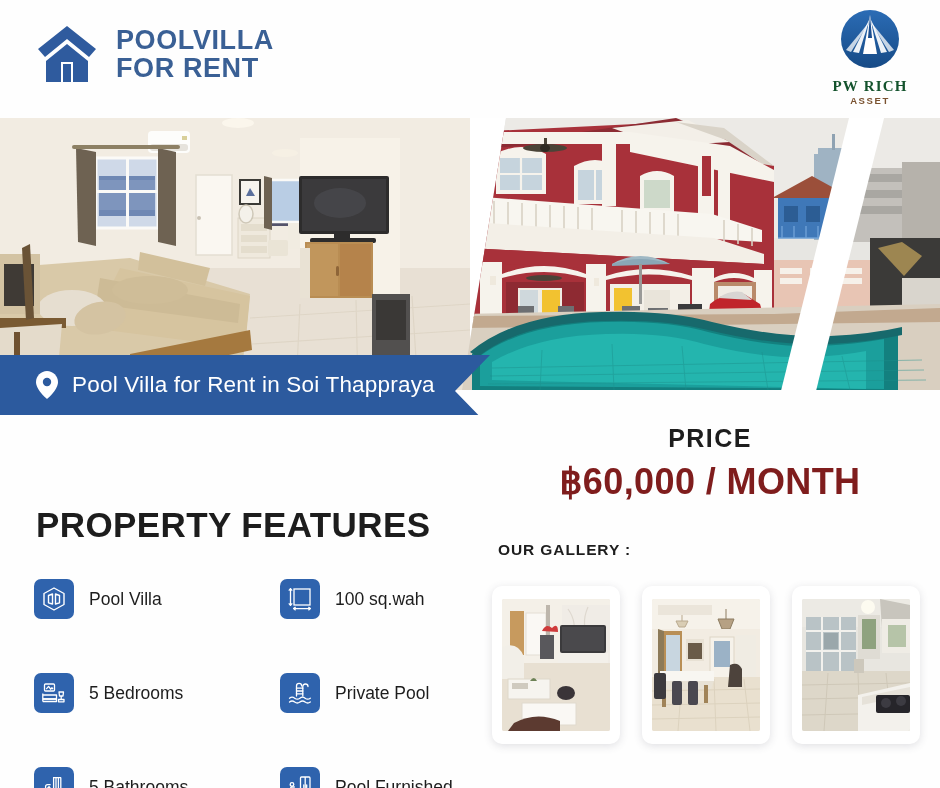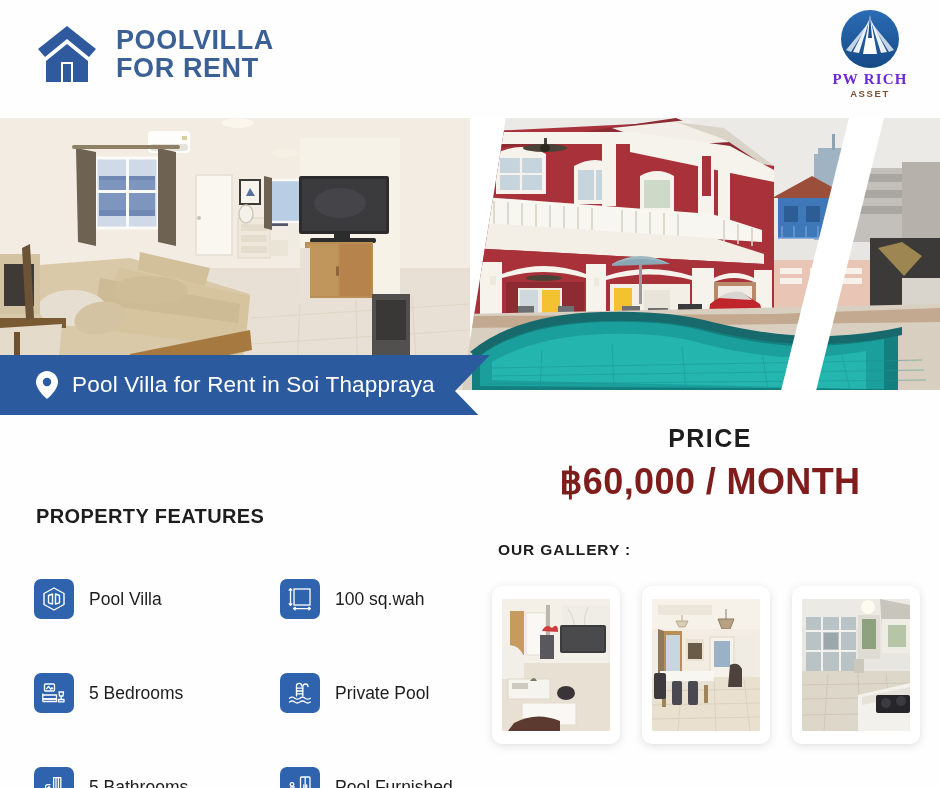--- a/index.html
+++ b/index.html
@@ -17,21 +17,21 @@
   .house-icon { width: 62px; height: 60px; display: block; }
   .brand-text { display: flex; flex-direction: column; line-height: 1.05; }
   .brand-line {
     font-size: 27px; font-weight: 700; letter-spacing: 0.6px;
     color: #3a6095; font-family: "Liberation Sans", sans-serif;
   }
   .logo { position: absolute; right: 22px; top: 8px; width: 96px; text-align: center; }
   .logo-mark { width: 62px; height: 62px; display: block; margin: 0 auto; }
   .logo-name {
     font-family: "Liberation Serif", serif; font-size: 15px; font-weight: 700;
-    color: #6d28d9; letter-spacing: 1.2px; margin-top: 1px;
+    color: #14532d; letter-spacing: 1.2px; margin-top: 8px;
   }
   .logo-sub {
     font-family: Liberation Sans, sans-serif; font-size: 9.5px; font-weight: 700;
     color: #7a5230; letter-spacing: 1.6px;
   }
 
   
   .hero { position: absolute; left: 0; top: 118px; width: 940px; height: 272px; overflow: hidden; background:#fff; }
   .hero-left, .hero-right { position: absolute; top: 0; height: 272px; overflow: hidden; }
   .hero-left  { left: 0;    width: 470px; }
@@ -54,21 +54,21 @@
   .ribbon-text { color: #ffffff; font-size: 22.5px; font-weight: 500; letter-spacing: 0.2px; }
 
   
   .price-block { position: absolute; left: 480px; top: 424px; width: 460px; text-align: center; }
   .price-label { font-size: 25px; font-weight: 700; color: #1d1d1d; letter-spacing: 1.4px; }
   .price-value { font-size: 36px; font-weight: 700; color: #7f1d1d; letter-spacing: 0.4px; margin-top: 8px; }
 
   
   .features-title {
     position: absolute; left: 36px; top: 505px;
-    font-size: 20px; font-weight: 700; color: #1d1d1d; letter-spacing: 0.4px;
+    font-size: 35px; font-weight: 700; color: #1d1d1d; letter-spacing: 0.4px;
   }
   .features-grid {
     position: absolute; left: 34px; top: 566px; width: 440px;
     display: grid; grid-template-columns: 218px 218px; grid-auto-rows: 66px; align-items: center; gap: 28px;
   }
   .feature { display: flex; align-items: center; gap: 15px; }
   .feat-tile {
     width: 40px; height: 40px; border-radius: 7px; background: #2f63ad; flex: none;
     display: flex; align-items: center; justify-content: center;
   }

